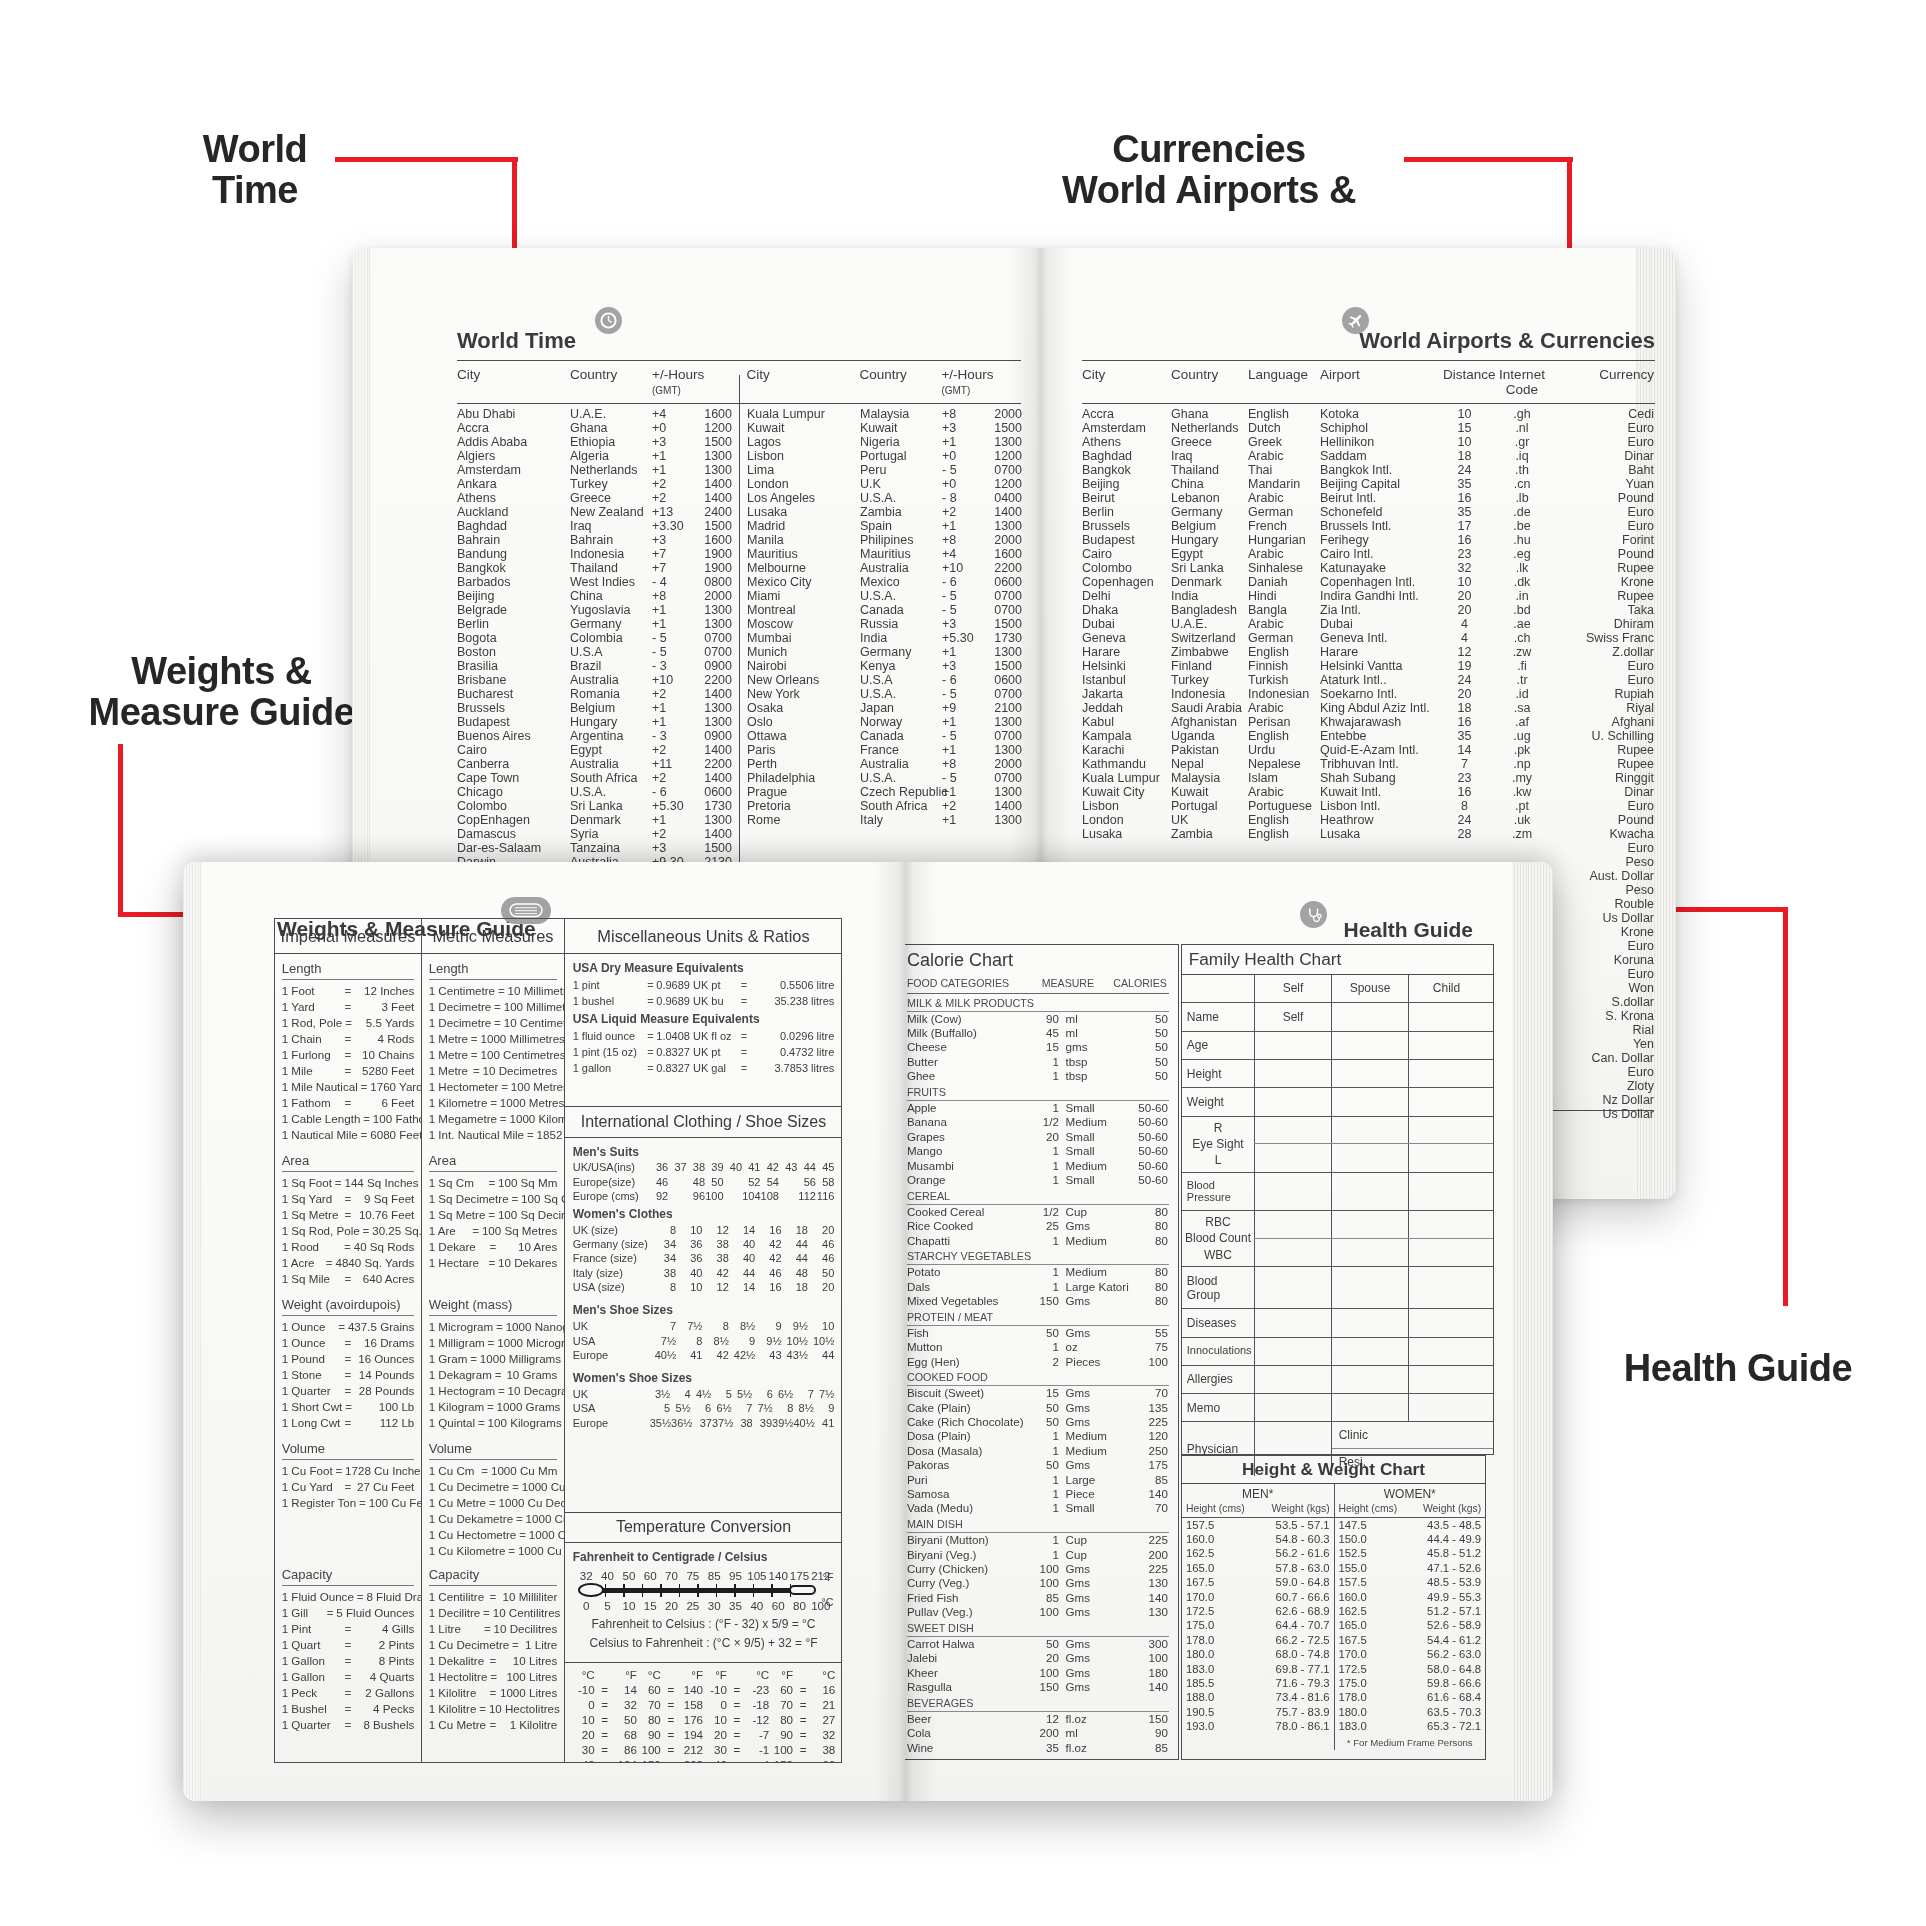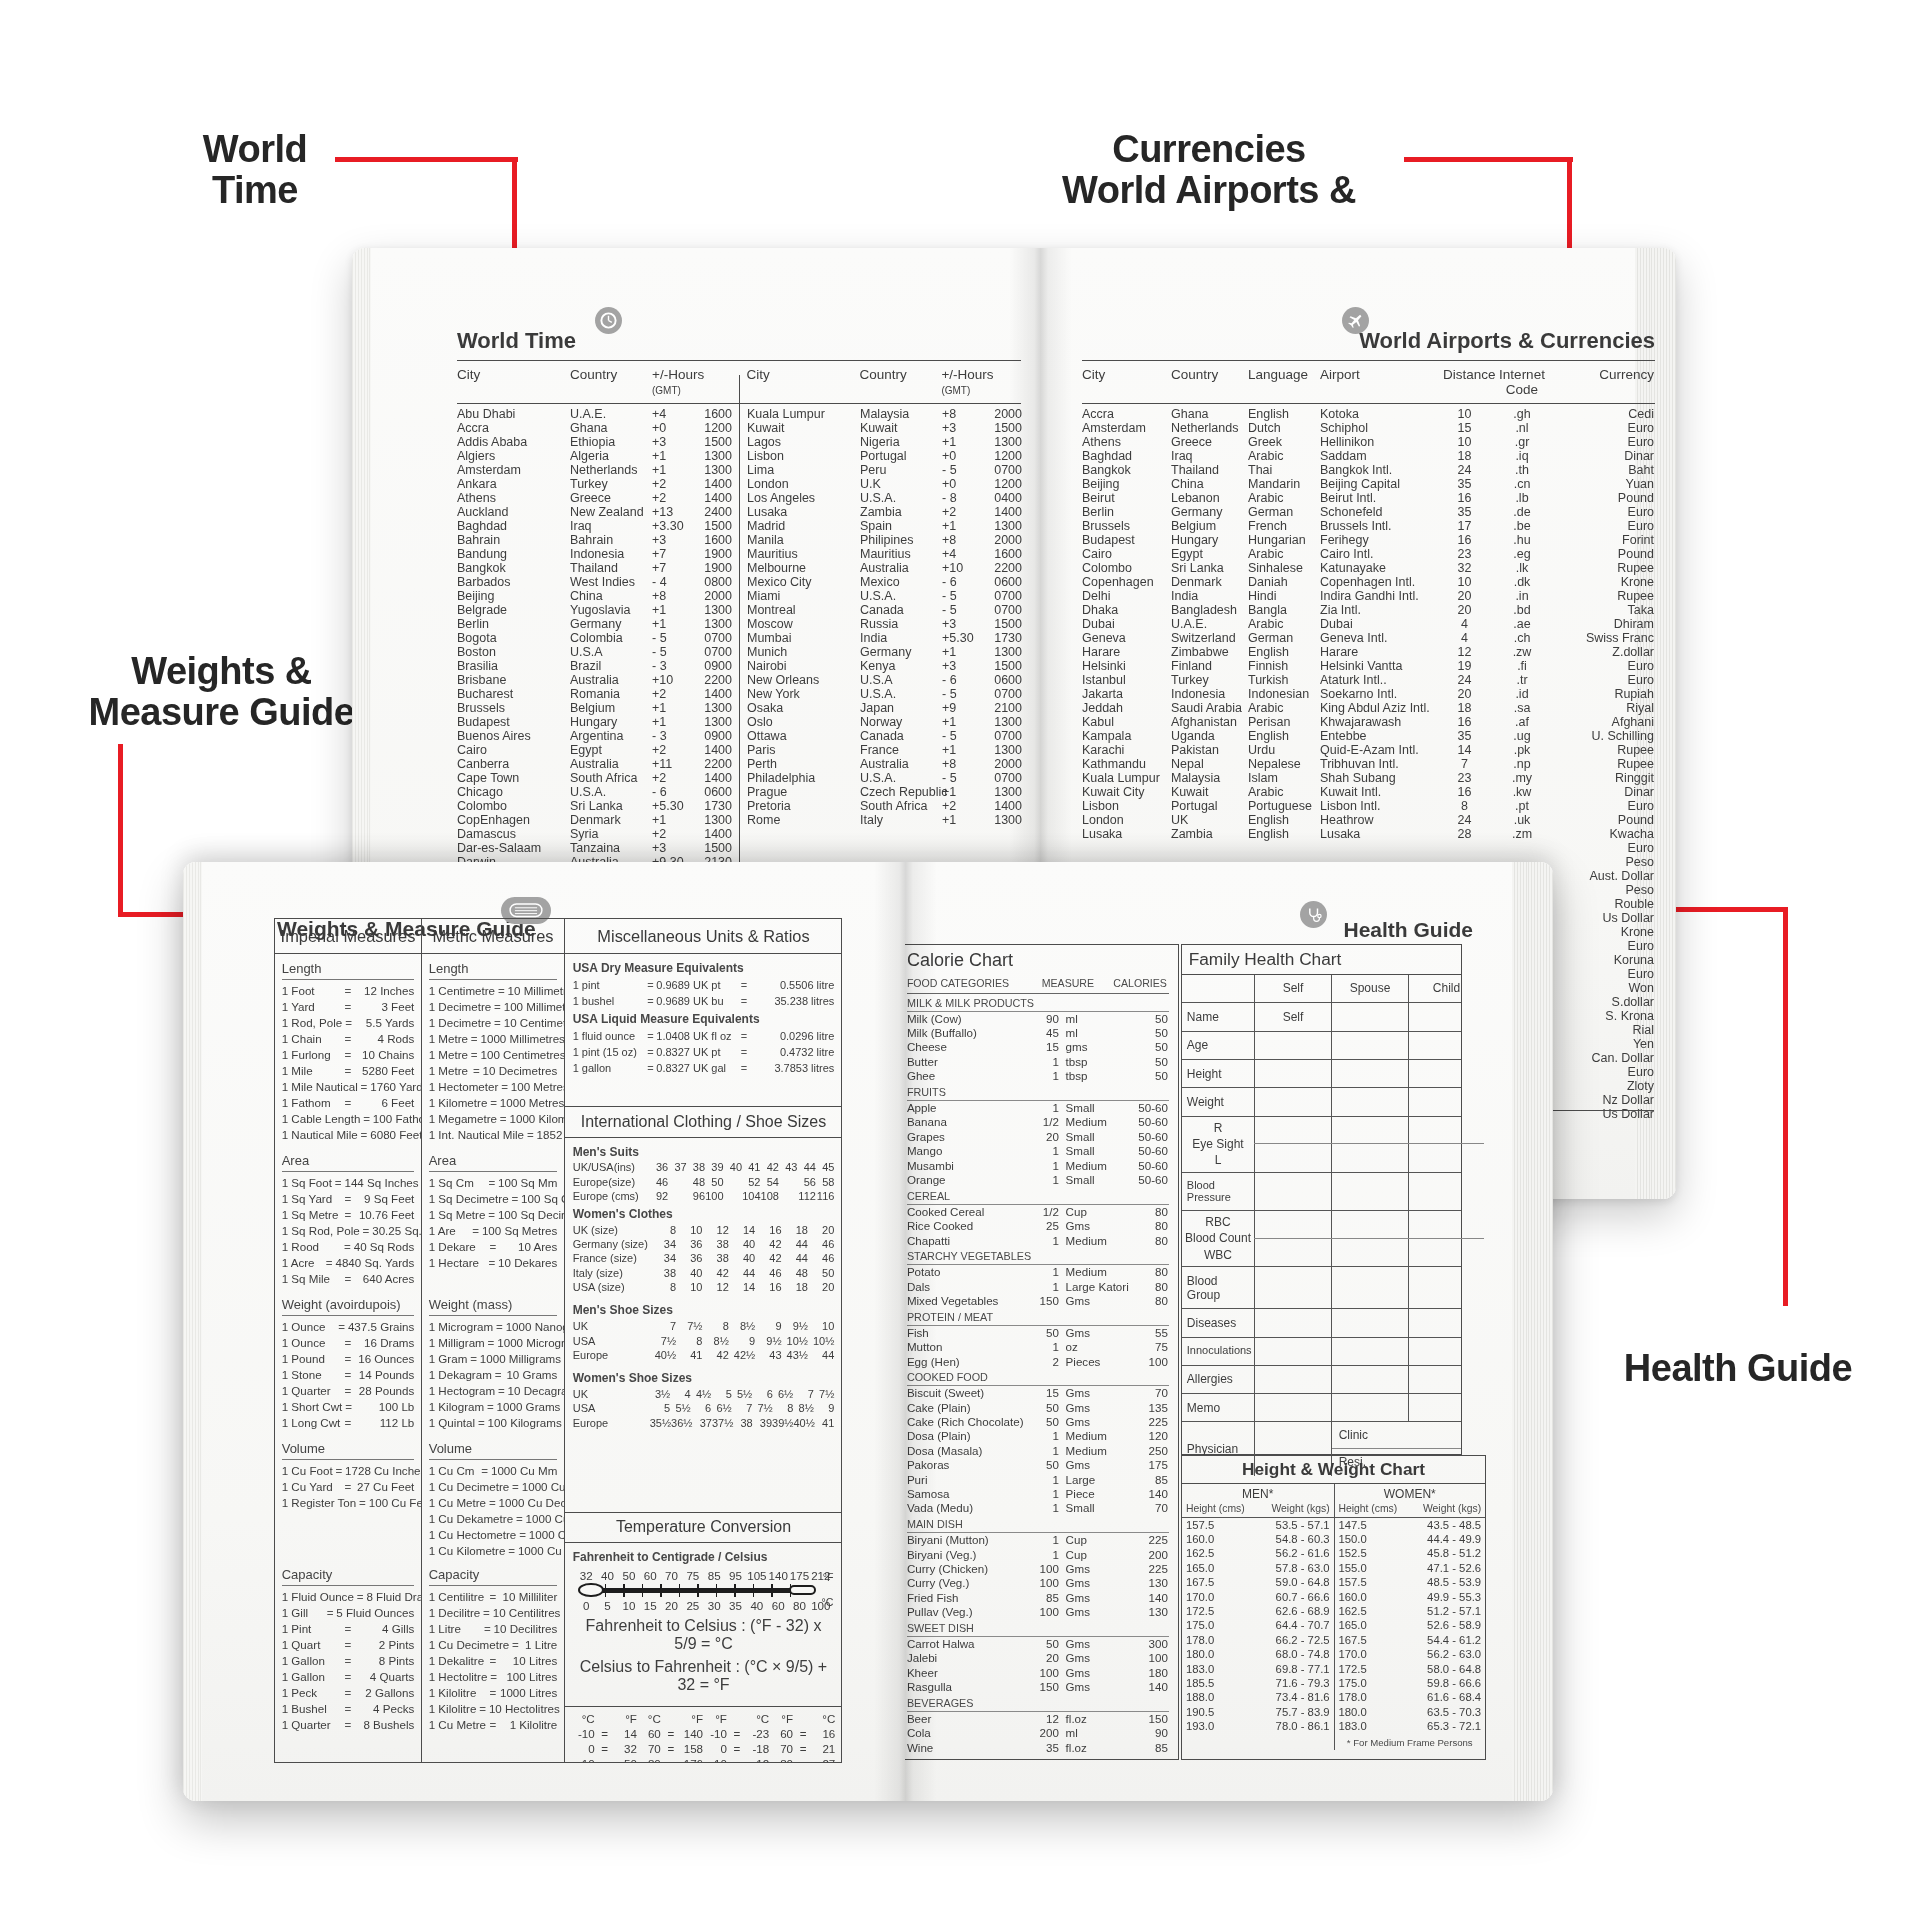--- a/index.html
+++ b/index.html
@@ -85,37 +85,37 @@
   .t-row{display:flex;font-size:11.6px}
   .t-row .v{flex:1;text-align:center}
   .t-mid{position:relative;height:13.5px;margin:1.9px 19px 1.9px 25px}
   .t-tube{position:absolute;left:0;right:12.5px;top:4.3px;height:4.8px;background:#1d1d1d}
   .t-tube:before{content:"";position:absolute;left:-23px;top:-5.3px;width:22px;height:10.6px;
         border:2.9px solid #1d1d1d;border-radius:50%;background:#f7f7f5}
   .t-tube:after{content:"";position:absolute;right:-16.4px;top:-3.4px;width:23px;height:6.7px;
         border:2.4px solid #1d1d1d;border-radius:5.8px;background:#f7f7f5}
   .t-ticks{position:absolute;left:4.8px;right:19px;top:0;height:13.5px;
         background:repeating-linear-gradient(90deg,#1d1d1d 0 1.4px,transparent 1.4px 18.5px)}
-  .formula{text-align:center;font-size:16px;margin:4.8px 0}
+  .formula{text-align:center;font-size:12px;margin:4.8px 0}
   .cv-head,.cv-row{display:grid;grid-template-columns:repeat(4,23px 12.5px 28px);justify-content:space-between;
         font-size:11.6px;line-height:15px}
   .cv-head span{text-align:right}.cv-row span{text-align:right}
   .cv-wrap{border-top:1px solid #4c4c4c;margin-top:3.9px;padding:3.9px 6.7px}
   
   #cal{position:absolute;left:722px;top:82px;width:274px;height:816px;
        border-top:1.2px solid #4c4c4c;border-right:1.2px solid #4c4c4c;border-bottom:1.2px solid #4c4c4c;
        box-sizing:border-box;padding:0 8.7px 0 1.9px}
   #cal h3{font-size:18px;font-weight:400;margin:4.8px 0 6.7px 0;color:#3a3a3a}
   .cal-sub{display:grid;grid-template-columns:120px 82px 58px;font-size:10.6px;color:#4a4a4a;
        border-bottom:0.9px solid #666;padding-bottom:3.9px}
   .cal-sec{font-size:10.8px;color:#4a4a4a;border-bottom:0.8px solid #8a8a8a;
        padding:2.4px 0 1.4px 0;line-height:12.5px}
   .cal-row{grid-template-columns:123px 29px 63px 46px;font-size:11.6px;line-height:14.4px}
   
-  #fam{position:absolute;left:998px;top:82px;width:281px;height:511px;
+  #fam{position:absolute;left:998px;top:82px;width:313px;height:511px;
        border:1.2px solid #4c4c4c;box-sizing:border-box}
   #fam h3{font-size:17.3px;font-weight:400;margin:0;padding:3.9px 6.7px;border-bottom:1px solid #4c4c4c;color:#3a3a3a}
   .f-row{display:grid;grid-template-columns:72px 77px 77px 76px;border-bottom:0.8px solid #555}
   .f-row>div{padding:6.7px 4.8px;font-size:12px;border-left:0.8px solid #555;min-height:13.5px}
   .f-row>div:first-child{border-left:none}
   .f2{display:grid;grid-template-columns:72px 1fr;border-bottom:0.8px solid #555}
   .f2 .lab3{display:flex;flex-direction:column;align-items:center;justify-content:center;
        font-size:12px;line-height:16.4px;padding:2.9px}
   .f2 .sub{display:grid;grid-template-rows:1fr 1fr}
   .f2 .sub>div{display:grid;grid-template-columns:77px 77px 76px;border-bottom:0.6px solid #888}

